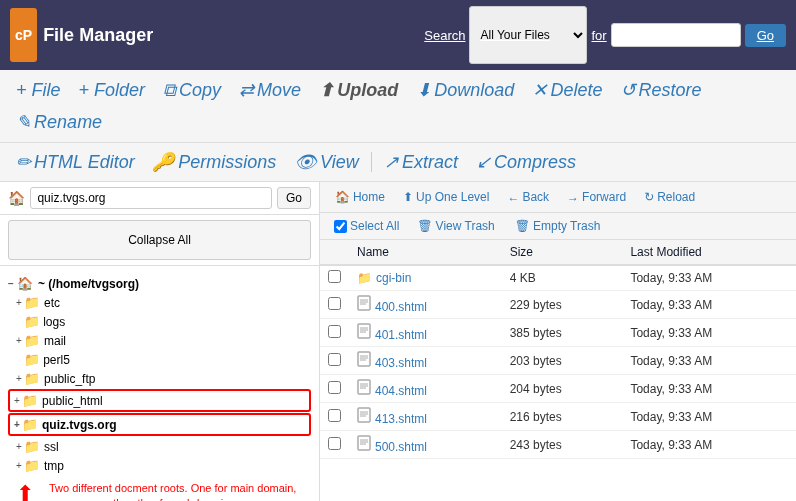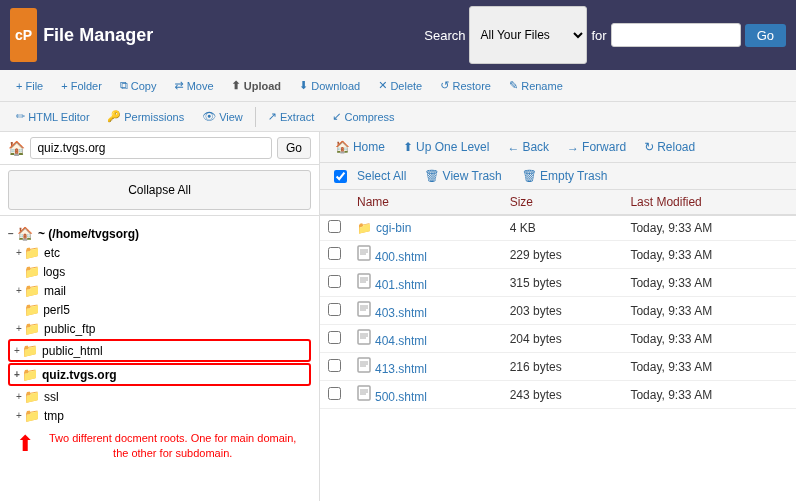--- a/index.html
+++ b/index.html
@@ -30,20 +30,21 @@
       border-radius: 3px;
       font-size: 14px;
     }
     .header-search {
       margin-left: auto;
       display: flex;
       align-items: center;
       gap: 4px;
       color: white;
       font-size: 13px;
+      text-decoration: underline;
     }
     .header-search select {
       padding: 20px 6px;
       border: 1px solid #ccc;
       border-radius: 3px;
       font-size: 12px;
     }
     .header-search input {
       padding: 4px 8px;
       border: 1px solid #ccc;
@@ -70,24 +71,25 @@
       align-items: center;
       gap: 2px;
       flex-wrap: wrap;
     }
     .toolbar-btn {
       background: none;
       border: none;
       color: #337ab7;
       cursor: pointer;
       padding: 4px 8px;
-      font-size: 11px;
+      font-size: 18px;
       display: flex;
       align-items: center;
       gap: 3px;
+      font-style: italic;
     }
     .toolbar-separator { width: 1px; background: #ccc; height: 20px; margin: 0 2px; }
     .toolbar-row2 {
       background: #f5f5f5;
       border-bottom: 1px solid #ddd;
       padding: 4px 8px;
       display: flex;
       align-items: center;
       gap: 2px;
     }
@@ -223,21 +225,21 @@
     }
     .right-toolbar2 {
       background: #f5f5f5;
       border-bottom: 1px solid #ddd;
       padding: 4px 8px;
       display: flex;
       align-items: center;
       gap: 4px;
     }
     .btn-select {
-      display: flex; align-items: center; gap: 10px;
+      display: flex; align-items: center; gap: 3px;
       color: #337ab7; font-size: 12px; cursor: pointer;
       padding: 2px 6px; border: none; background: none;
     }
     .btn-select input[type=checkbox] { margin: 0; }
     .btn-trash {
       display: flex; align-items: center; gap: 3px;
       color: #337ab7; font-size: 12px; cursor: pointer;
       padding: 2px 8px; border: none; background: none;
     }
 
@@ -249,21 +251,21 @@
     table {
       width: 100%;
       border-collapse: collapse;
       font-size: 12px;
     }
     thead th {
       background: #f5f5f5;
       border-bottom: 2px solid #ddd;
       padding: 5px 8px;
       text-align: left;
-      color: #7f1d1d;
+      color: #0f172a;
       cursor: pointer;
       font-weight: normal;
     }
     tbody td {
       padding: 4px 8px;
       border-bottom: 1px solid #eee;
       color: #333;
     }
     .file-name { color: #337ab7; cursor: pointer; }
     .file-icon-folder { color: #e6a817; margin-right: 4px; }
@@ -492,21 +494,21 @@
               <td>Today, 9:33 AM</td>
             </tr>
             <tr>
               <td class="checkbox-cell"><input type="checkbox" style=""></td>
               <td><span class="file-icon-doc"><svg width="14" height="16" viewBox="0 0 14 16">
                     <rect x="1" y="1" width="12" height="14" rx="1" ry="1" fill="white" stroke="#aaa" stroke-width="1.5"></rect>
                     <line x1="3" y1="5" x2="11" y2="5" stroke="#aaa" stroke-width="1"></line>
                     <line x1="3" y1="7" x2="11" y2="7" stroke="#aaa" stroke-width="1"></line>
                     <line x1="3" y1="9" x2="9" y2="9" stroke="#aaa" stroke-width="1"></line>
                   </svg></span><span class="file-name">401.shtml</span></td>
-              <td>315 bytes</td>
+              <td>385 bytes</td>
               <td>Today, 9:33 AM</td>
             </tr>
             <tr>
               <td class="checkbox-cell"><input type="checkbox" style=""></td>
               <td><span class="file-icon-doc"><svg width="14" height="16" viewBox="0 0 14 16">
                     <rect x="1" y="1" width="12" height="14" rx="1" ry="1" fill="white" stroke="#aaa" stroke-width="1.5"></rect>
                     <line x1="3" y1="5" x2="11" y2="5" stroke="#aaa" stroke-width="1"></line>
                     <line x1="3" y1="7" x2="11" y2="7" stroke="#aaa" stroke-width="1"></line>
                     <line x1="3" y1="9" x2="9" y2="9" stroke="#aaa" stroke-width="1"></line>
                   </svg></span><span class="file-name">403.shtml</span></td>

